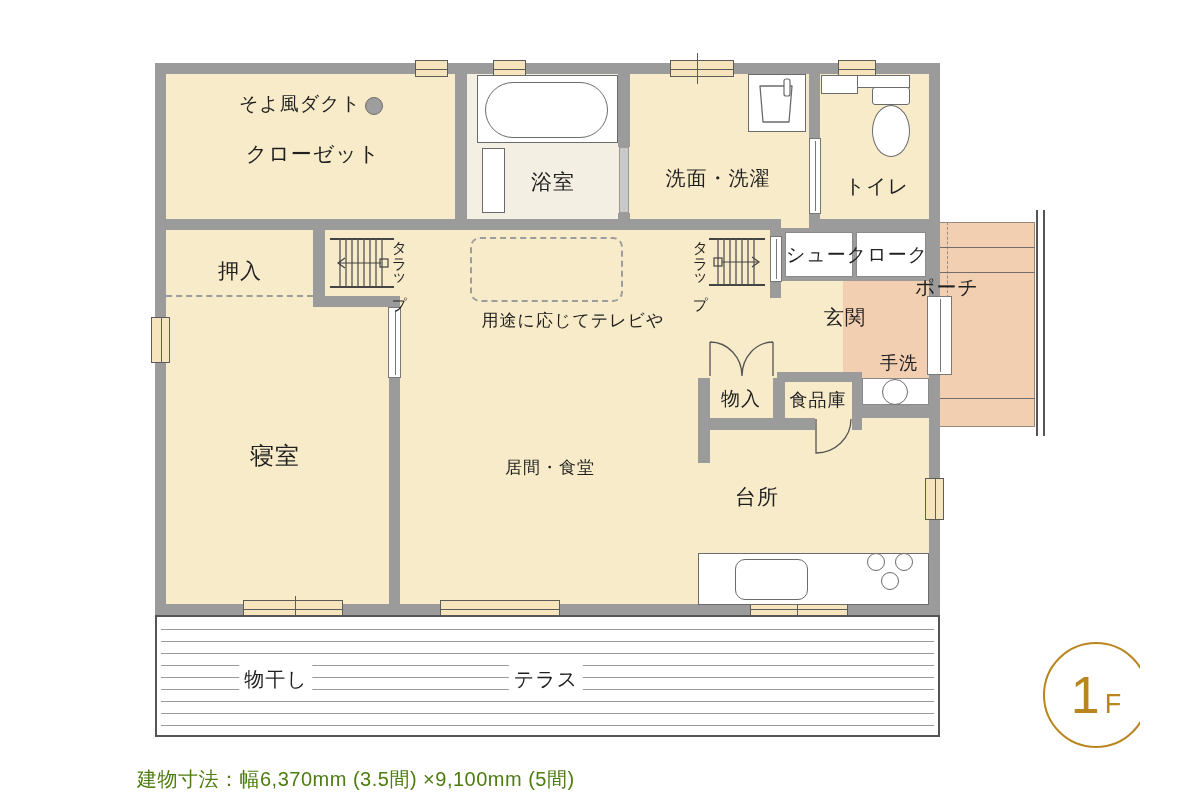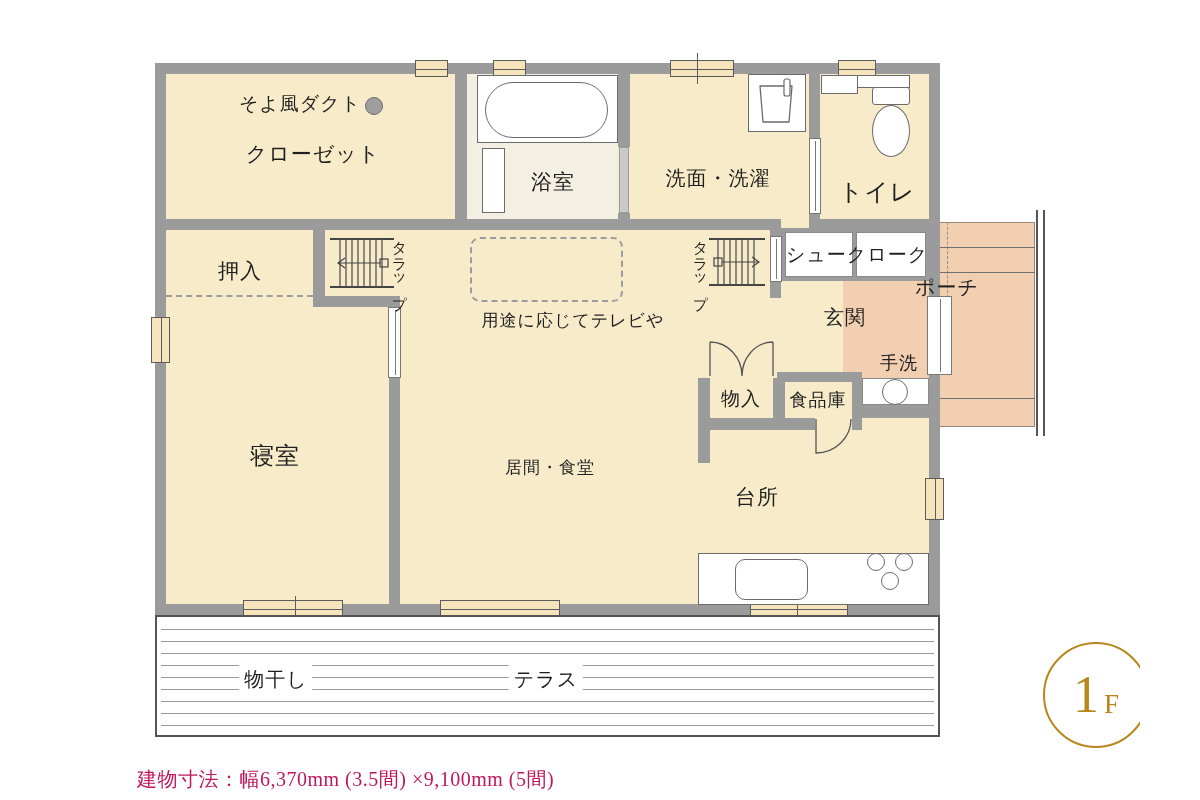--- a/index.html
+++ b/index.html
@@ -1,17 +1,17 @@
 <!DOCTYPE html>
 <html style="--floor: #F8EBC9; --bath_floor: #F4EFE3; --salmon: #F3CFB2; --wall: #9B9B9B; --window_fill: #F6E4BD; --accent: #B9861D; --text: #1F1F1F;"><head>
 <meta charset="utf-8">
 <style>
   html,body{margin:0;padding:0;background:#fff}
   #plan{position:relative;width:1140px;height:800px;overflow:hidden;
-        font-family:Liberation Serif, serif;color:#1f1f1f}
+        font-family:Liberation Sans, sans-serif;color:#1f1f1f}
   #plan *{box-sizing:border-box}
   .floor{position:absolute}
   .wall{position:absolute;background:var(--wall,#9B9B9B)}
   .lbl{position:absolute;transform:translate(-50%,-50%);white-space:nowrap;color:#1f1f1f;letter-spacing:1px}
   .vlbl{position:absolute;transform:translate(-50%,-50%);writing-mode:vertical-rl;white-space:nowrap;color:#1f1f1f;letter-spacing:1px}
   .winh,.winv{position:absolute;background:var(--window_fill,#F6E4BD);border:1px solid #5c5c5c}
   .winh::after{content:"";position:absolute;left:0;right:0;top:50%;border-top:1px solid #5c5c5c}
   .winv::after{content:"";position:absolute;top:0;bottom:0;left:50%;border-left:1px solid #5c5c5c}
   .slide{position:absolute;background:#fff;border:1px solid #787878}
   .slide::after{content:"";position:absolute;top:2px;bottom:2px;left:50%;border-left:1px solid #787878}
@@ -23,21 +23,21 @@
   .dash-h{position:absolute;border-top:2px dashed #9c9c9c}
   .dash-v{position:absolute;border-left:1px dashed #8f8f8f}
   .dash-rect{position:absolute;border:2px dashed #9c9c9c;border-radius:10px}
   .deck-lbl{background:#fff;padding:1px 5px}
   #deck{position:absolute;background:#fff;border:2px solid #555}
   #railing{position:absolute;background:#fff;border-left:2px solid #555;border-right:2px solid #555}
   #badge{position:absolute;border:2px solid var(--accent,#B9861D);border-radius:50%;
          display:flex;align-items:center;justify-content:center;color:var(--accent,#B9861D)}
   #badge .n{font-size:52px;line-height:1}
   #badge .f{font-size:27px;margin:18px 0 0 5px;line-height:1}
-  #caption{position:absolute;color:#be185d;font-size:20px;letter-spacing:0.5px}
+  #caption{position:absolute;color:#4d7c0f;font-size:20px;letter-spacing:0.5px}
   svg{position:absolute;overflow:visible}
 </style>
 </head>
 <body>
 
 <div id="plan">
 
   <div class="floor" style="left:166px;top:74px;width:763px;height:530px;background:var(--floor)"></div>
   <div class="floor" style="left:467px;top:74px;width:151px;height:145px;background:var(--bath_floor)"></div>
   <div class="floor" style="left:843px;top:281px;width:86px;height:97px;background:var(--salmon)"></div>
@@ -178,21 +178,21 @@
     <div class="deck-line" style="top:72px"></div>
     <div class="deck-line" style="top:84px"></div>
     <div class="deck-line" style="top:96px"></div>
     <div class="deck-line" style="top:108px"></div>
   </div>
 
   <div class="lbl" style="left:300px;top:104px;font-size:19px">そよ風ダクト</div>
   <div class="lbl" style="left:313px;top:154px;font-size:21px">クローゼット</div>
   <div class="lbl" style="left:553px;top:182px;font-size:21px">浴室</div>
   <div class="lbl" style="left:718px;top:178px;font-size:20px">洗面・洗濯</div>
-  <div class="lbl" style="left:877px;top:192px;font-size:24px">トイレ</div>
+  <div class="lbl" style="left:877px;top:186px;font-size:20px">トイレ</div>
   <div class="lbl" style="left:240px;top:271px;font-size:21px">押入</div>
   <div class="vlbl" style="left:399px;top:266px;font-size:15px">タラップ</div>
   <div class="vlbl" style="left:700px;top:266px;font-size:15px">タラップ</div>
   <div class="lbl" style="left:857px;top:255px;font-size:19px">シュークローク</div>
   <div class="lbl" style="left:947px;top:287px;font-size:20px">ポーチ</div>
   <div class="lbl" style="left:845px;top:317px;font-size:20px">玄関</div>
   <div class="lbl" style="left:899px;top:363px;font-size:18px">手洗</div>
   <div class="lbl" style="left:741px;top:399px;font-size:19px">物入</div>
   <div class="lbl" style="left:818px;top:400px;font-size:18px">食品庫</div>
   <div class="lbl" style="left:275px;top:456px;font-size:24px">寝室</div>

